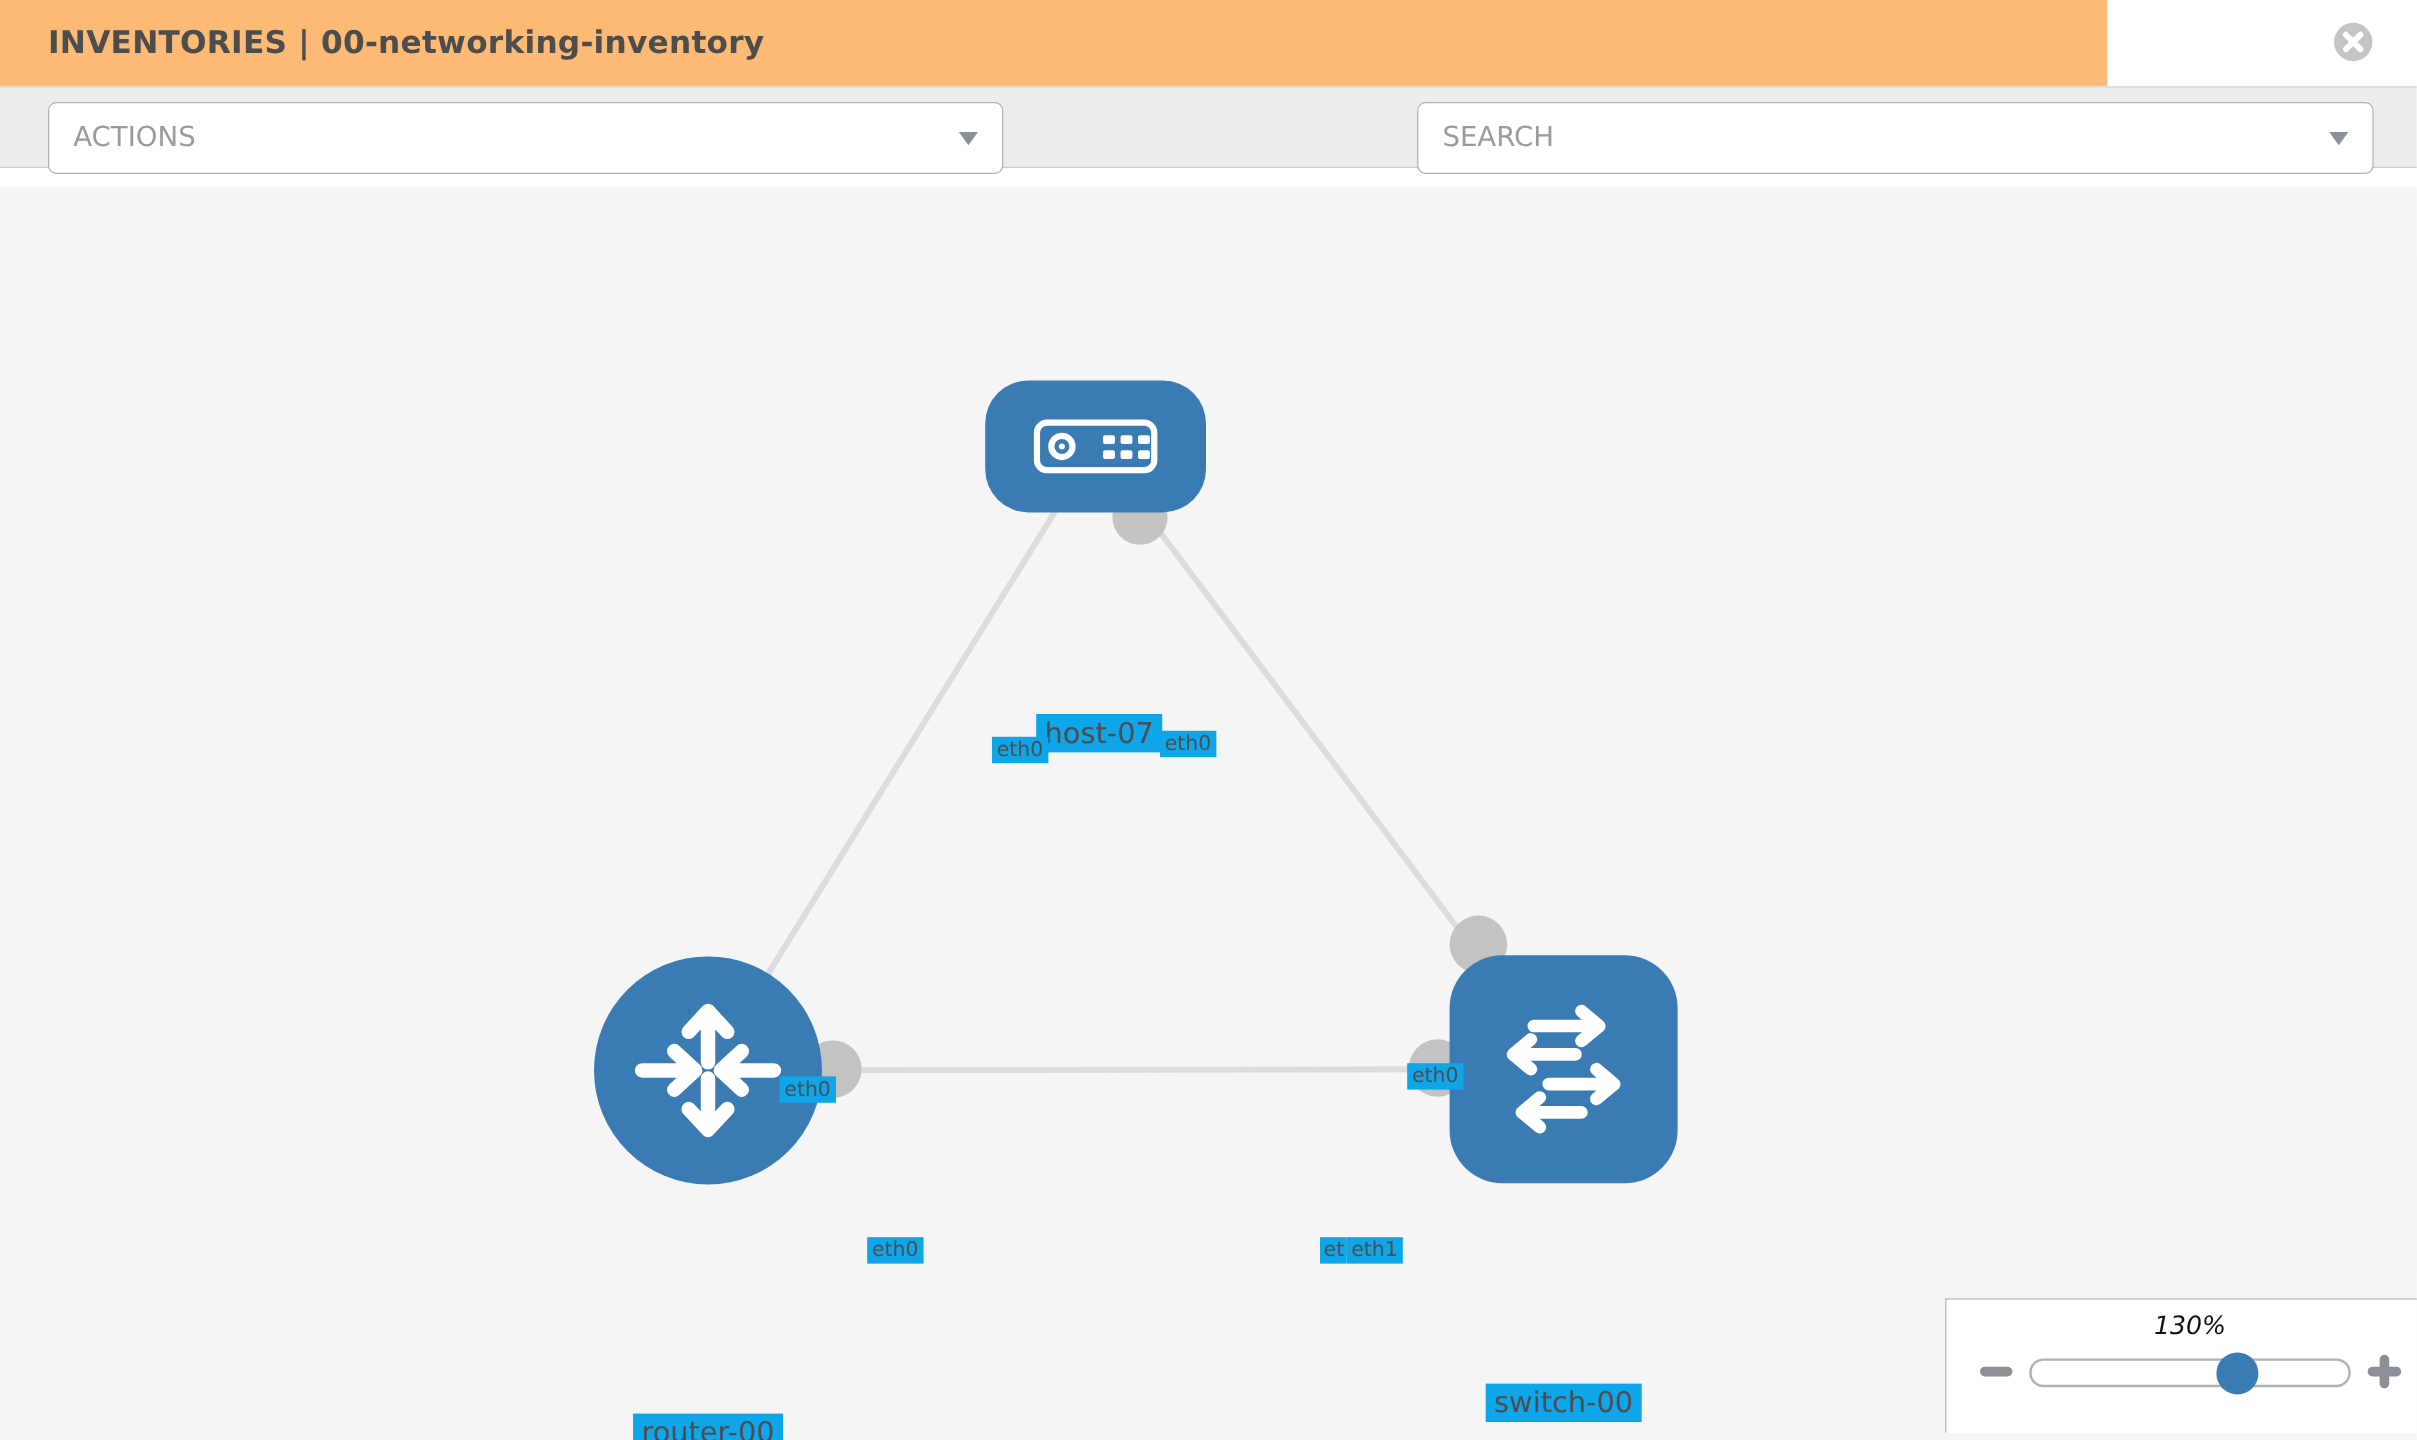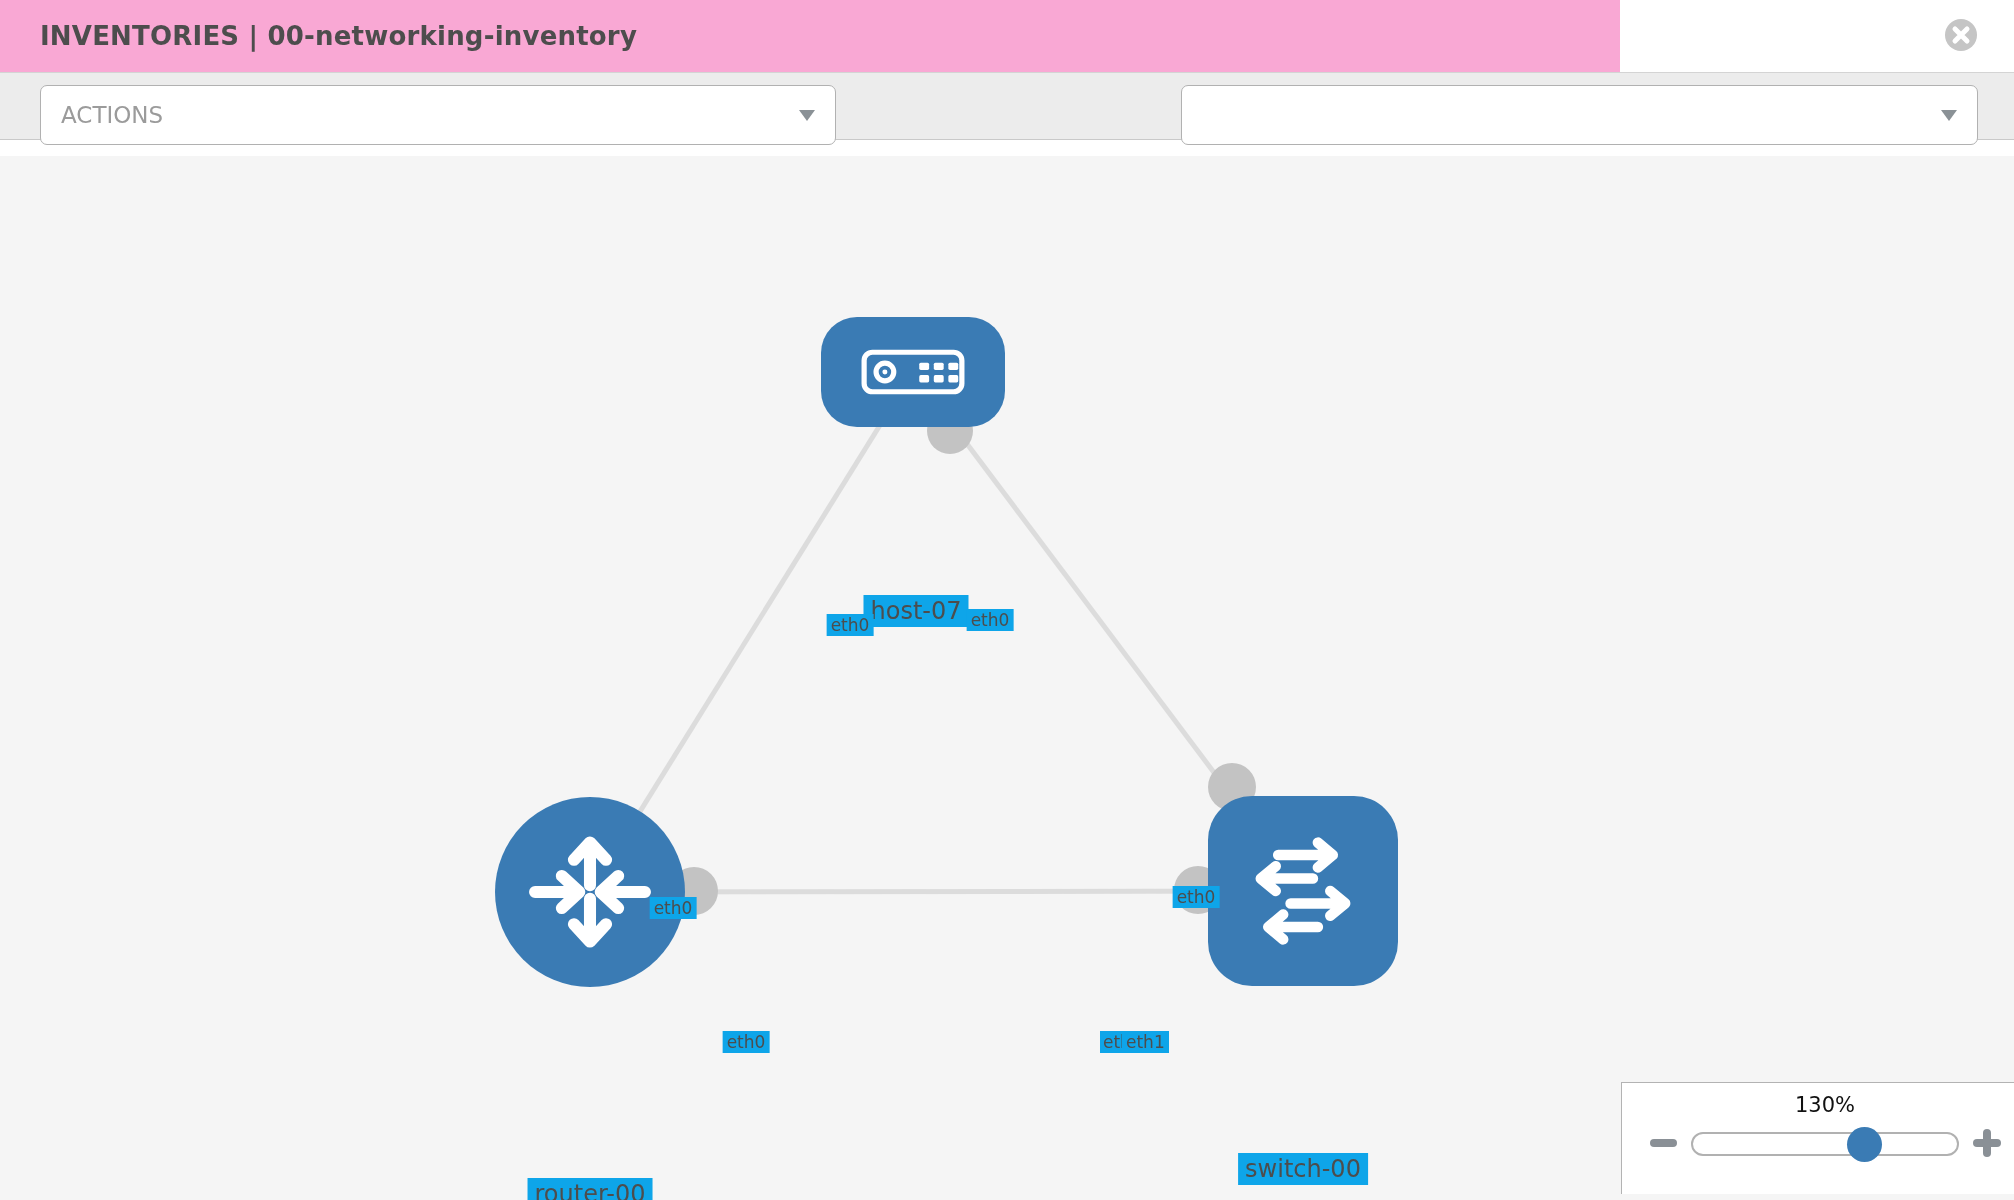--- a/index.html
+++ b/index.html
@@ -1,21 +1,21 @@
 <!DOCTYPE html>
 <html><head>
 <meta charset="utf-8">
 <style>
   * { margin:0; padding:0; box-sizing:border-box; }
   html,body { width:2014px; height:1200px; overflow:hidden; background:#fff;
     font-family:"DejaVu Sans","Liberation Sans",sans-serif; }
   #app { position:relative; width:2014px; height:1200px; }
 
   
-  .header { position:absolute; left:0; top:0; width:1620px; height:72px; background:#f9a8d4; }
+  .header { position:absolute; left:0; top:0; width:1756px; height:72px; background:#fdba74; }
   .header-title { position:absolute; left:40px; top:0; line-height:72px;
     font-size:26px; font-weight:bold; color:#4d4d4d; letter-spacing:0.2px; }
   .close-btn { position:absolute; left:1944px; top:18px; width:34px; height:34px;
     border:none; background:transparent; cursor:pointer; padding:0; }
 
   
   .toolbar { position:absolute; left:0; top:72px; width:2014px; height:68px;
     background:#ececec; border-top:1px solid #d4d4d4; border-bottom:1px solid #c9c9c9; }
   .select-box { position:absolute; top:12px; height:60px; background:#fff;
     border:1px solid #b1b1b1; border-radius:7px; display:flex; align-items:center; }
@@ -46,21 +46,21 @@
 
   .chip { position:absolute; background:#0ea5e9; color:#4d4d4d; white-space:nowrap; }
   .node-label { font-size:24px; padding:2px 7px; transform:translate(-50%,-50%); }
   .eth-label { font-size:17px; padding:1px 4px; transform:translate(-50%,-50%); }
   .eth-clip { transform:translateY(-50%); overflow:hidden; width:22px; font-size:17px;
     padding:1px 0 1px 3px; }
   .eth-over { transform:translateY(-50%); font-size:17px; padding:1px 4px; }
 
   
   .zoom-panel { position:absolute; left:1621px; top:926px; width:394px; height:112px;
-    background:#fff; border:1px solid #b3b3b3; border-right:none; border-bottom:none; }
+    background:#fff; border:1px solid #b3b3b3; border-right:none; border-bottom:none;font-style:italic; }
   .zoom-value { position:absolute; left:69px; top:10px; width:268px; text-align:center;
     font-size:21px; color:#111; }
   .zoom-minus { position:absolute; left:28px; top:56px; width:27px; height:8px;
     background:#8a9096; border-radius:4px; border:none; cursor:pointer; }
   .zoom-plus { position:absolute; left:350px; top:42px; width:30px; height:36px;
     background:transparent; border:none; cursor:pointer; }
   .zoom-plus::before { content:""; position:absolute; left:1px; top:14px; width:28px;
     height:8px; background:#8a9096; border-radius:4px; }
   .zoom-plus::after { content:""; position:absolute; left:11px; top:4px; width:8px;
     height:28px; background:#8a9096; border-radius:4px; }
@@ -93,20 +93,21 @@
       <svg width="34" height="34" viewBox="0 0 24 24">
         <path transform="translate(24,0) scale(-1,1)" fill="#7b848a" d="M22.7 19l-9.1-9.1c.9-2.3.4-5-1.5-6.9-2-2-5-2.4-7.4-1.3L9 6 6 9 1.6 4.7C.4 7.1.9 10.1 2.9 12.1c1.9 1.9 4.6 2.4 6.9 1.5l9.1 9.1c.4.4 1 .4 1.4 0l2.3-2.3c.5-.4.5-1.1.1-1.4z"></path>
       </svg>
     </button>
     <button class="tool-btn" id="key-btn" aria-label="credentials">
       <svg width="36" height="36" viewBox="0 0 24 24">
         <path transform="rotate(40 12 12)" fill="#7b848a" d="M12.65 10C11.83 7.67 9.61 6 7 6c-3.31 0-6 2.69-6 6s2.69 6 6 6c2.61 0 4.83-1.67 5.65-4H17v4h4v-4h2v-4H12.65zM7 14c-1.1 0-2-.9-2-2s.9-2 2-2 2 .9 2 2-.9 2-2 2z"></path>
       </svg>
     </button>
     <div class="select-box" id="search-box">
+      <input type="text" value="" placeholder="SEARCH" style="">
       <span class="caret"></span>
     </div>
   </div>
 
   <div class="canvas">
 
     <svg id="net-svg" width="2014" height="1044" viewBox="0 156 2014 1044">
 
       <line x1="913" y1="372" x2="590" y2="892" stroke="#dcdcdc" stroke-width="5"></line>
       <line x1="913" y1="372" x2="1303" y2="891" stroke="#dcdcdc" stroke-width="5"></line>

